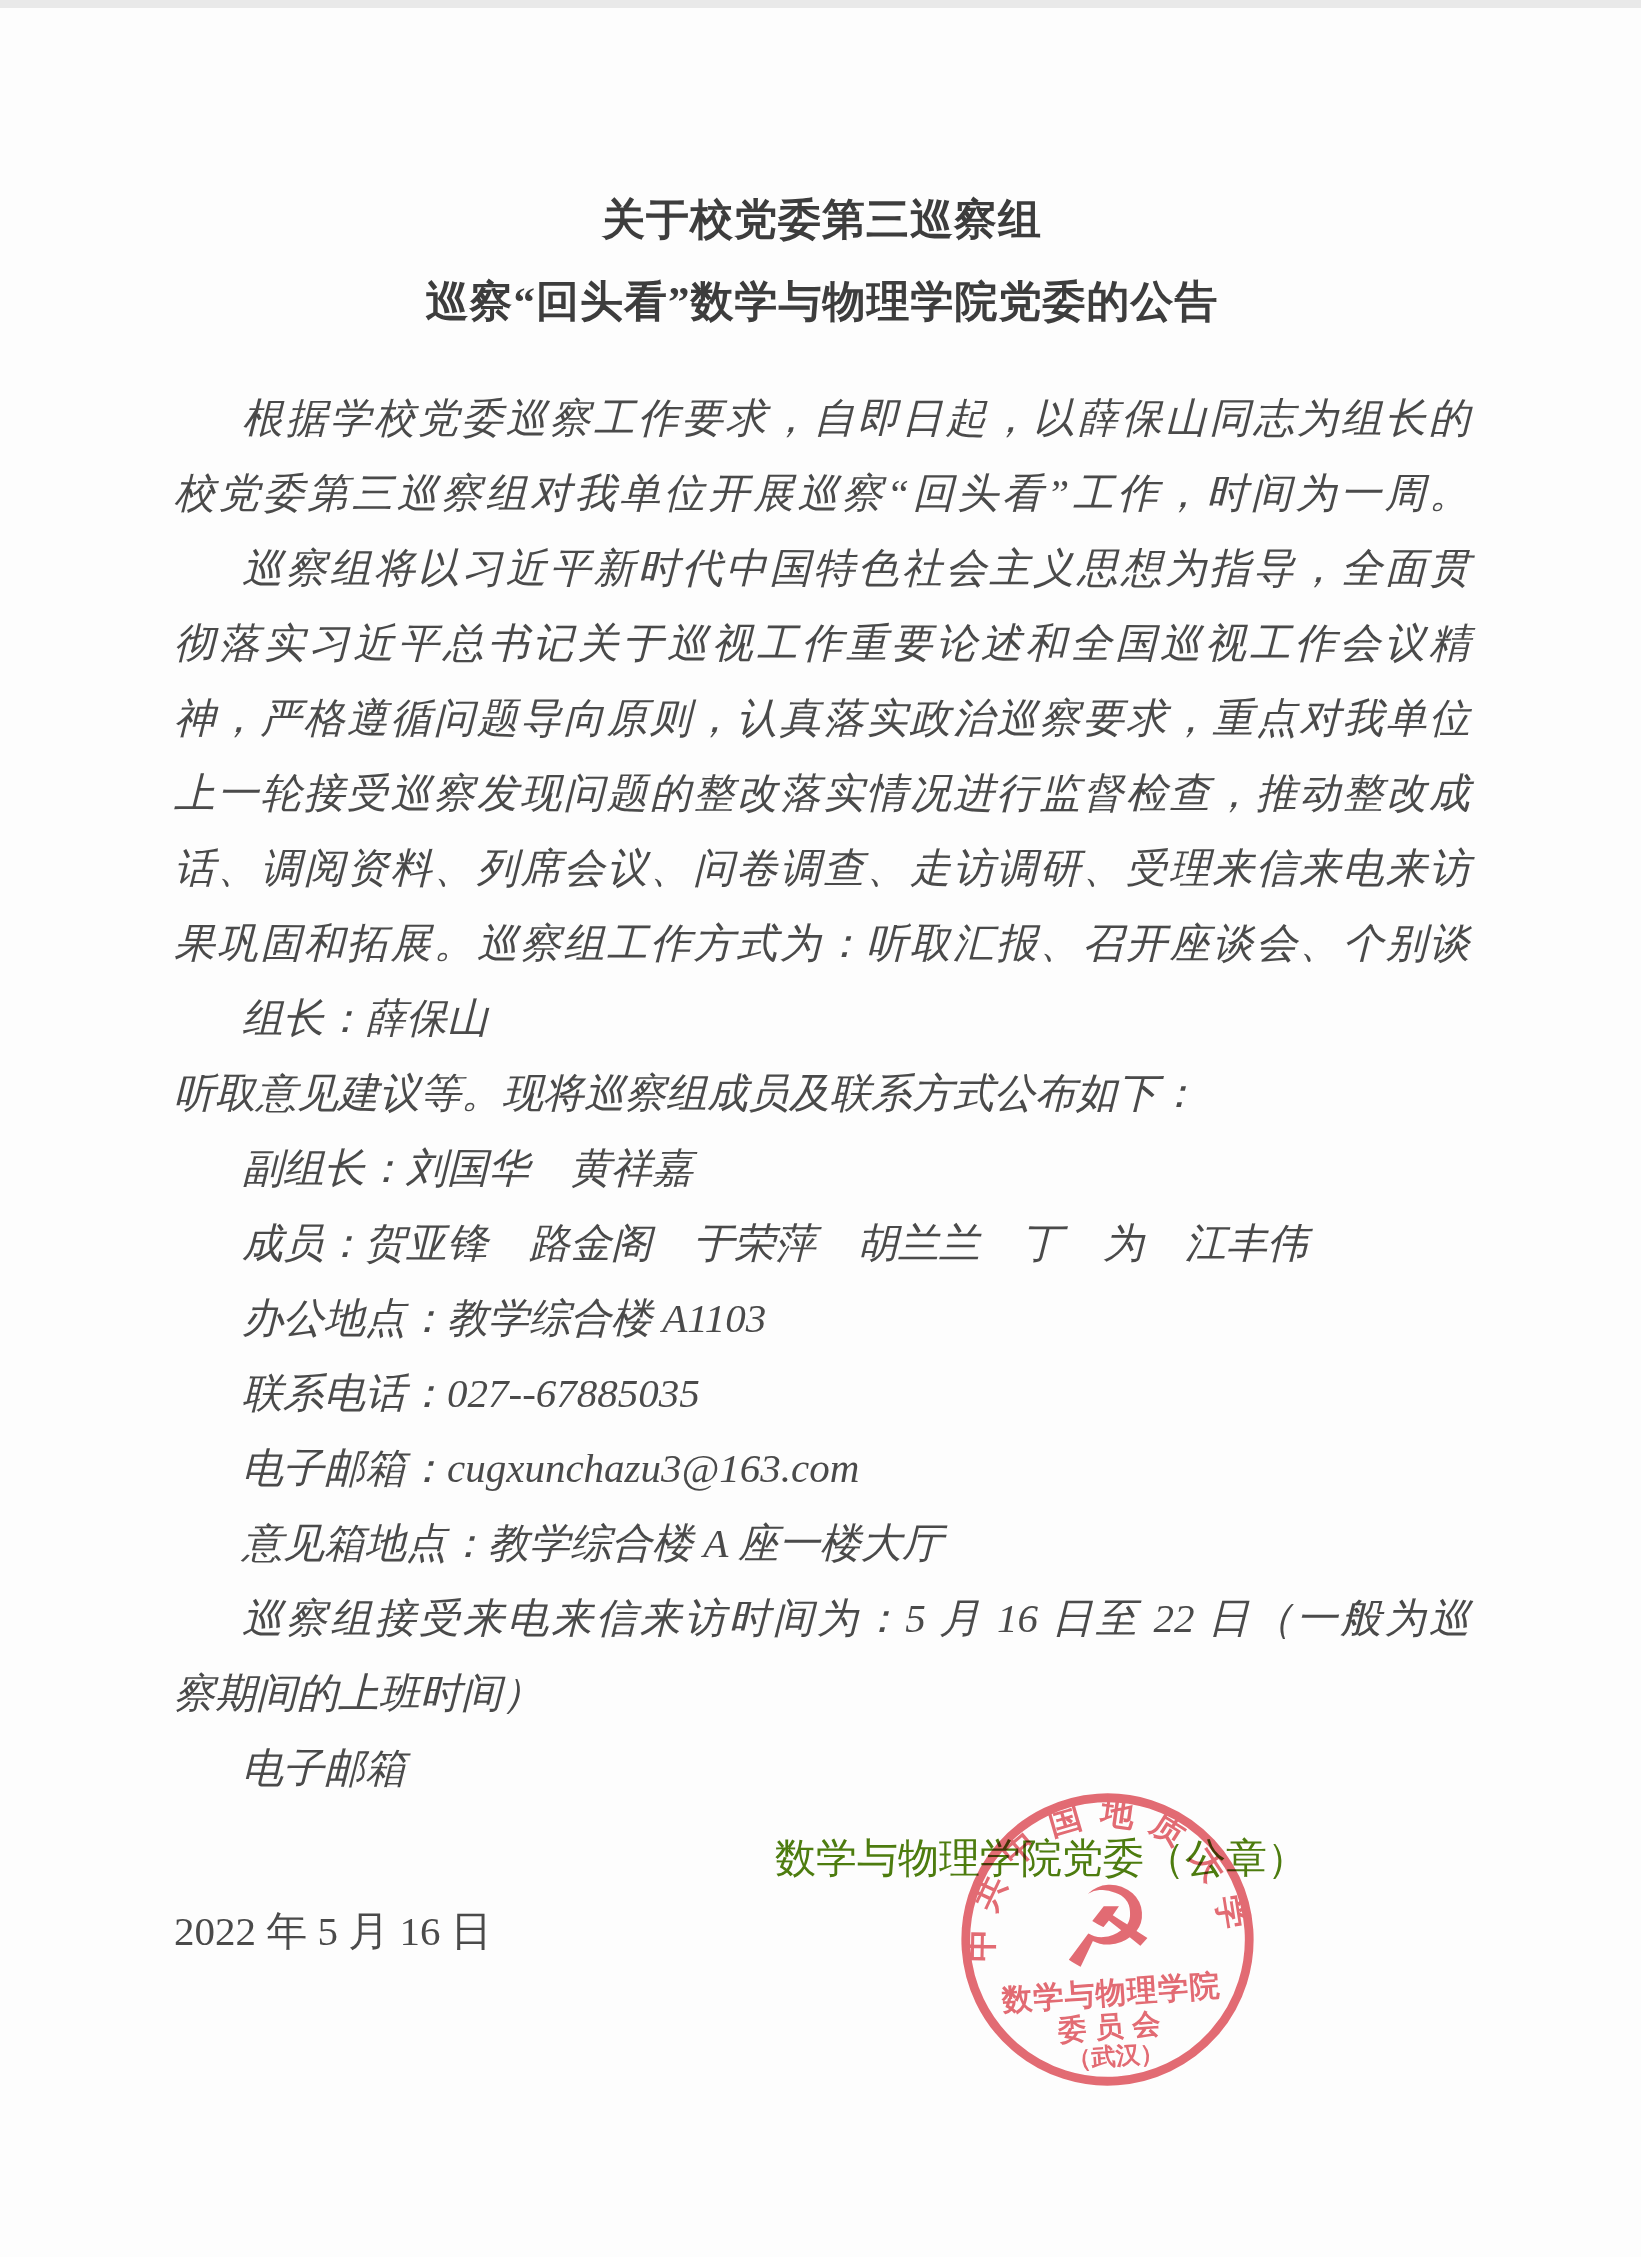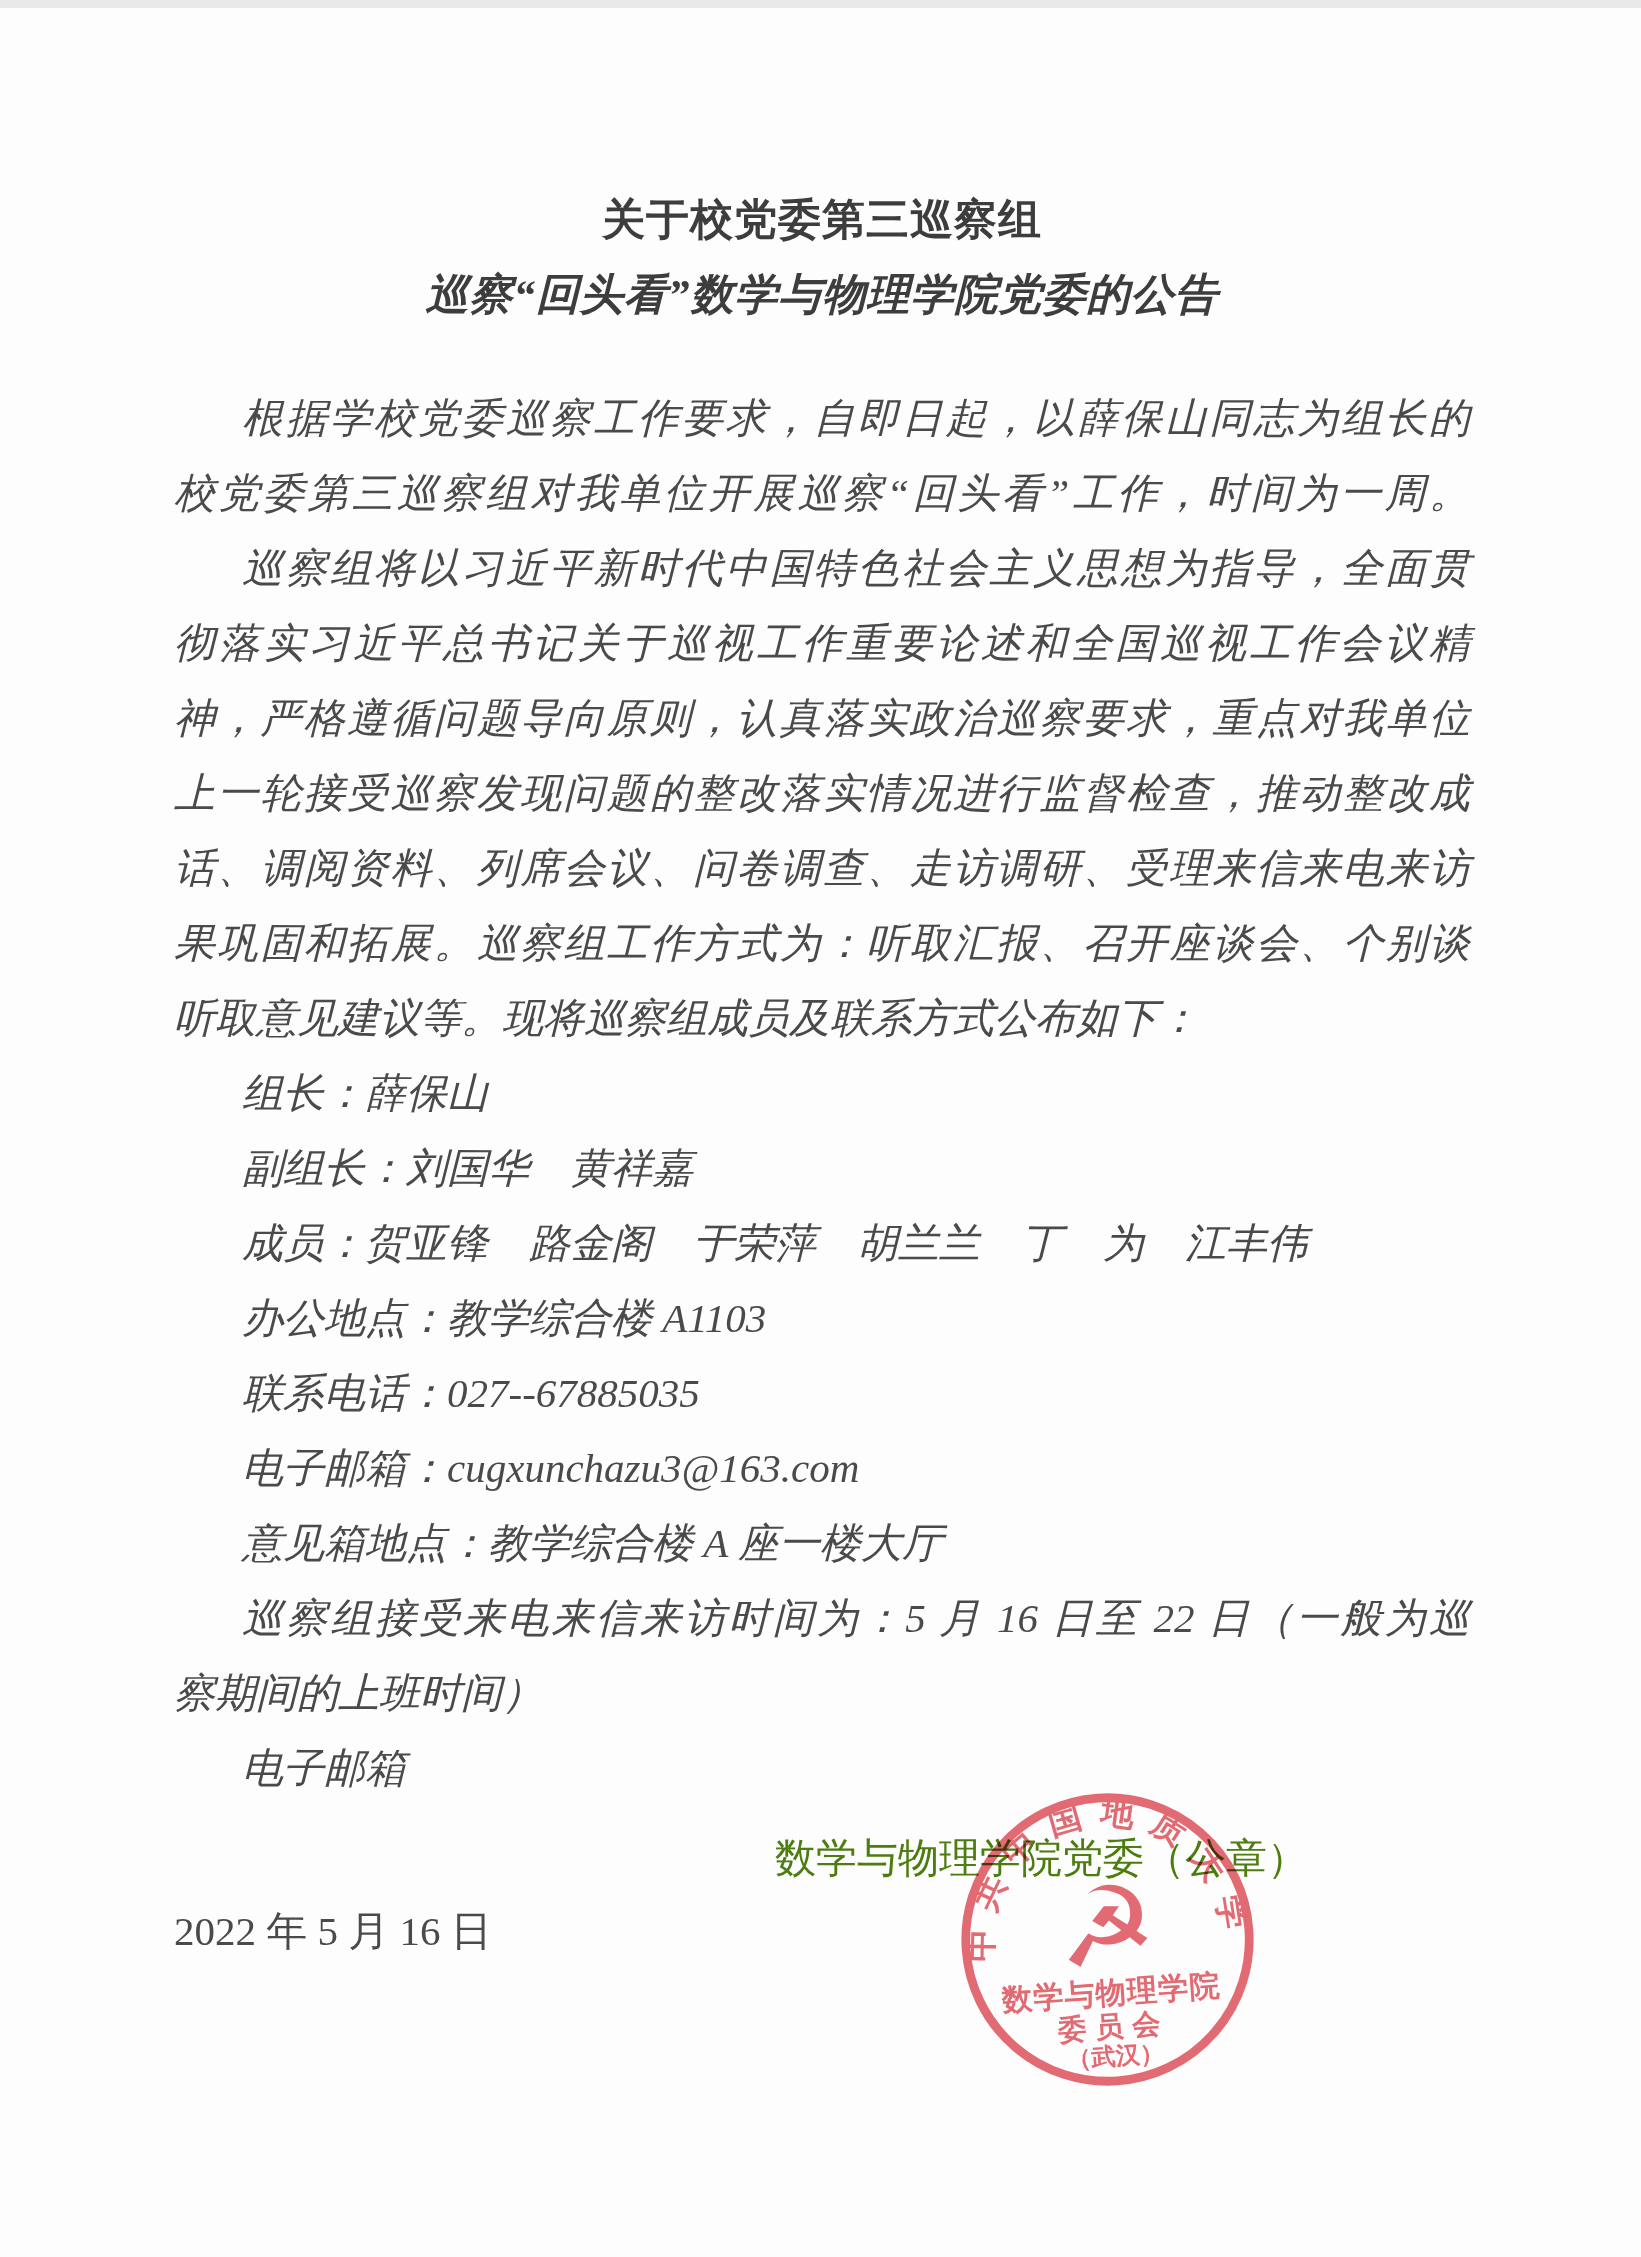--- a/index.html
+++ b/index.html
@@ -15,21 +15,21 @@
   .doc{position:absolute;left:174px;top:0;width:1296px;height:100%;}
   .title{
     position:absolute;left:0;width:100%;
     text-align:center;
     font-weight:700;
     font-size:43px;line-height:54px;
     color:#3d3d3d;
     letter-spacing:1px;
   }
   #title1{top:185px;}
-  #title2{top:260px;font-style:italic;}
+  #title2{top:267px;}
   .body-block{position:absolute;top:373px;left:0;width:100%;}
   .line{
     height:75px;line-height:75px;
     font-size:41px;
     color:#4a4a4a;
     font-style:italic;
   }
   .indent{text-indent:68px;}
   .justify{text-align:justify;text-align-last:justify;}
   .sig{
@@ -68,22 +68,22 @@
 
     <div class="body-block">
       <div class="line indent justify">根据学校党委巡察工作要求，自即日起，以薛保山同志为组长的</div>
       <div class="line justify">校党委第三巡察组对我单位开展巡察“回头看”工作，时间为一周。</div>
       <div class="line indent justify">巡察组将以习近平新时代中国特色社会主义思想为指导，全面贯</div>
       <div class="line justify">彻落实习近平总书记关于巡视工作重要论述和全国巡视工作会议精</div>
       <div class="line justify">神，严格遵循问题导向原则，认真落实政治巡察要求，重点对我单位</div>
       <div class="line justify">上一轮接受巡察发现问题的整改落实情况进行监督检查，推动整改成</div>
       <div class="line justify">话、调阅资料、列席会议、问卷调查、走访调研、受理来信来电来访</div>
       <div class="line justify">果巩固和拓展。巡察组工作方式为：听取汇报、召开座谈会、个别谈</div>
+      <div class="line indent">组长：薛保山</div>
       <div class="line">听取意见建议等。现将巡察组成员及联系方式公布如下：</div>
-      <div class="line indent">组长：薛保山</div>
       <div class="line indent">副组长：刘国华　黄祥嘉</div>
       <div class="line indent">成员：贺亚锋　路金阁　于荣萍　胡兰兰　丁　为　江丰伟</div>
       <div class="line indent">办公地点：教学综合楼 A1103</div>
       <div class="line indent">联系电话：027--67885035</div>
       <div class="line indent">电子邮箱：cugxunchazu3@163.com</div>
       <div class="line indent">意见箱地点：教学综合楼 A 座一楼大厅</div>
       <div class="line indent justify">巡察组接受来电来信来访时间为：5 月 16 日至 22 日（一般为巡</div>
       <div class="line">察期间的上班时间）</div>
       <div class="line indent">电子邮箱</div>
     </div>

